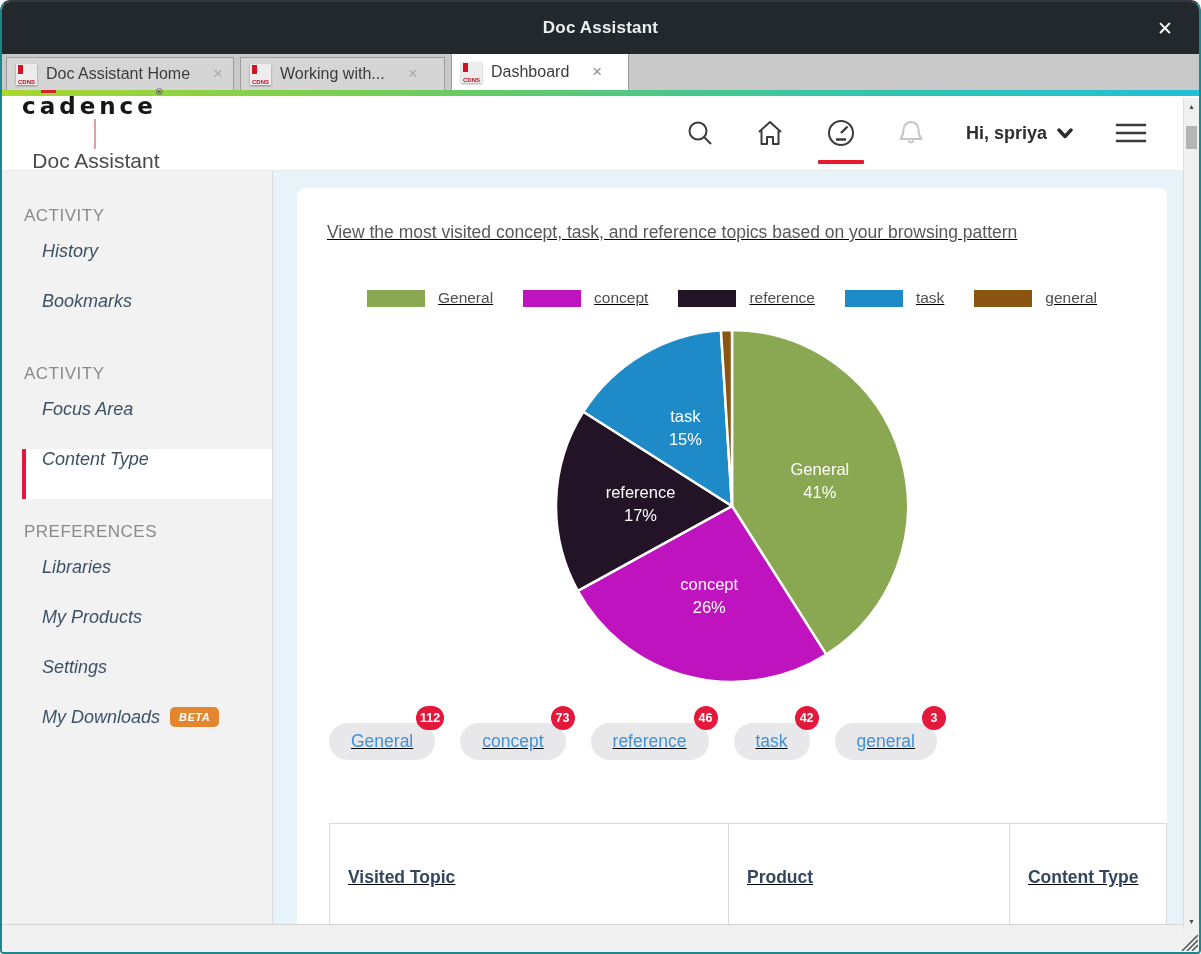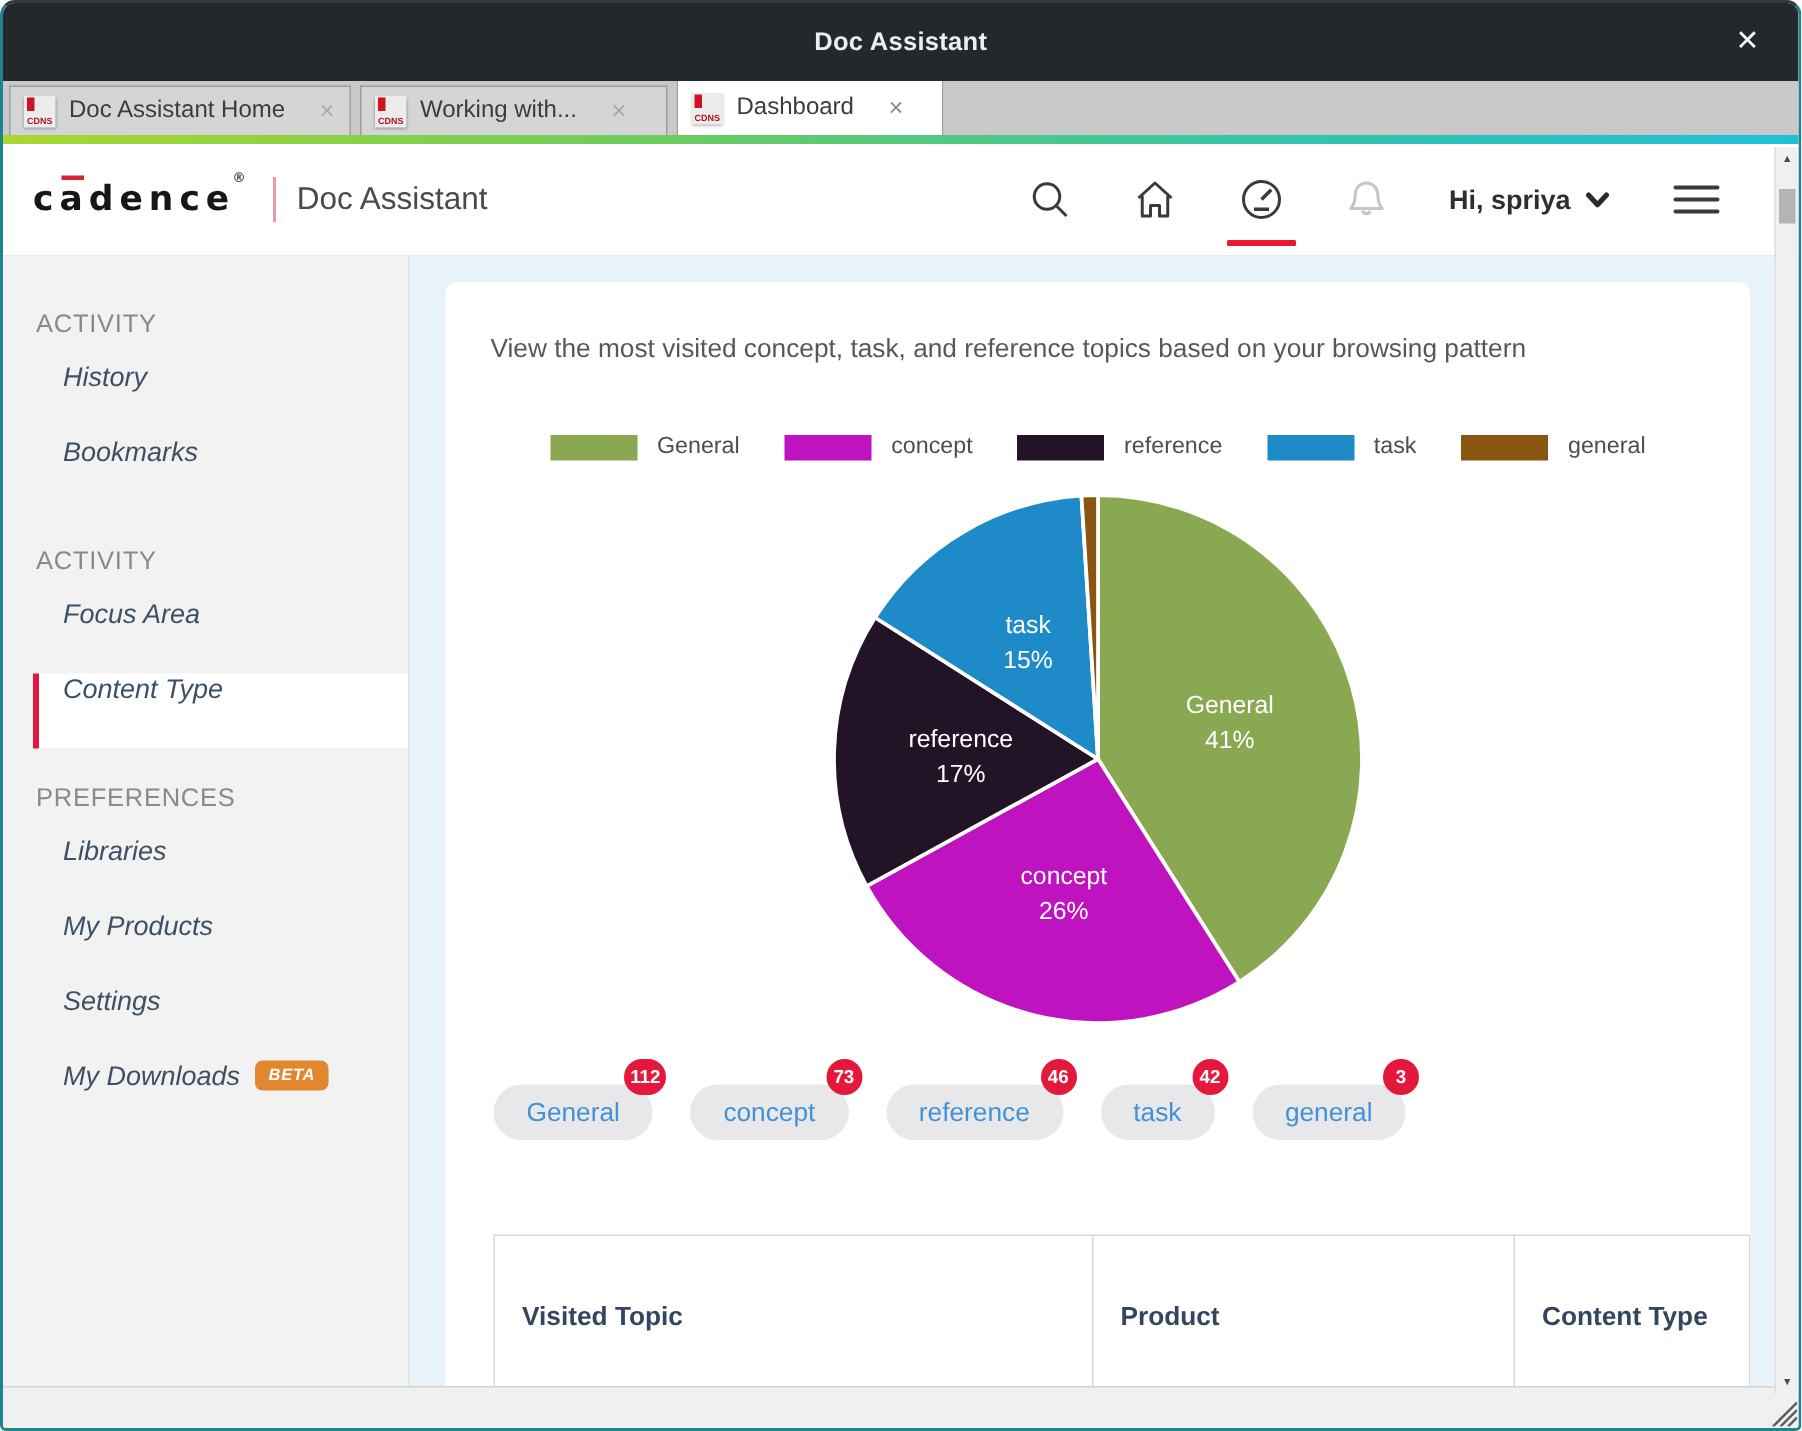--- a/index.html
+++ b/index.html
@@ -23,21 +23,21 @@
   .tab1{width:228px;} .tab2{width:205px;} .tab3{width:178px;}
   .cdns{width:21px;height:21px;background:#ececec;box-shadow:0 1px 2px rgba(0,0,0,.35);position:relative;flex:0 0 auto;}
   .cdns::before{content:"";position:absolute;left:2px;top:1px;width:5px;height:9px;background:#cf1322;}
   .cdns .cdns-txt{position:absolute;bottom:0;left:0;width:100%;text-align:center;font-size:7px;font-weight:700;color:#b01020;transform:scale(.85);letter-spacing:0;}
 
   
   .grad{height:6px;flex:0 0 auto;background:linear-gradient(90deg,#a9d72e 0%,#6ecc5b 35%,#35c4a8 70%,#1fc0d8 100%);}
 
   
   .header{height:74px;flex:0 0 auto;background:#fff;display:flex;align-items:center;padding:0 0 0 20px;border-bottom:1px solid #e9e9e9;}
-  .logo{display:flex;align-items:center;}
+  .logo{display:flex;align-items:center;flex-direction:column;}
   .logo-word{font-size:23px;font-weight:700;color:#161616;letter-spacing:4px;font-family:"DejaVu Sans","Liberation Sans",sans-serif;}
   .logo-word .mac{position:relative;}
   .logo-word .mac::before{content:"";position:absolute;left:1px;right:3px;top:-3px;height:3px;background:#d9232e;}
   .logo-reg{font-size:9px;color:#555;vertical-align:top;position:relative;top:-6px;left:-2px;}
   .logo-divider{width:2px;height:30px;background:#eb9aa4;margin:0 14px 0 12px;}
   .app-name{font-size:21px;color:#4a4a4a;}
   .header-right{margin-left:auto;display:flex;align-items:center;gap:42px;padding-right:52px;}
   .hicon{position:relative;display:flex;flex-direction:column;align-items:center;cursor:pointer;}
   .hicon svg{display:block;}
   .active-underline{position:absolute;bottom:-16px;width:46px;height:4px;background:#e8192c;border-radius:1px;}
@@ -46,21 +46,21 @@
 
   
   .bodyrow{flex:1 1 auto;display:flex;min-height:0;}
   .sidebar{width:271px;flex:0 0 auto;background:#f2f2f2;border-right:1px solid #dedede;padding-top:12px;box-sizing:border-box;}
   .sec-title{height:50px;display:flex;align-items:center;padding-left:22px;font-size:17px;color:#8a8a8a;letter-spacing:.5px;margin-top:8px;}
   .side-item{height:50px;display:flex;align-items:flex-start;margin-left:20px;padding-left:20px;font-size:18px;color:#3d5166;cursor:pointer;font-style:italic;}
   .side-item.selected{background:#ffffff;border-left:4px solid #e2173d;padding-left:16px;}
   .beta{margin-left:10px;background:#e2872f;color:#fff;font-size:11px;font-weight:700;letter-spacing:.5px;padding:4px 9px;border-radius:5px;}
 
   .content{flex:1 1 auto;background:#e8f2f9;position:relative;min-width:0;}
-  .card{position:absolute;left:24px;top:17px;width:870px;height:740px;background:#fff;border-radius:8px 8px 0 0;overflow:hidden;}
+  .card{position:absolute;left:24px;top:17px;width:870px;height:740px;background:#fff;border-radius:8px 8px 0 0;overflow:hidden;text-decoration:underline;}
   .desc{margin:31px 30px 0 30px;max-width:772px;font-size:17.5px;line-height:1.5;color:#585858;}
 
   
   .legend{margin-top:44px;display:flex;justify-content:center;align-items:center;gap:30px;}
   .legend-item{display:flex;align-items:center;gap:13px;}
   .swatch{width:58px;height:17px;flex:0 0 auto;}
   .legend-label{font-size:15.5px;color:#4e4e4e;}
 
   
   .chart-wrap{margin-top:14px;display:flex;justify-content:center;}

